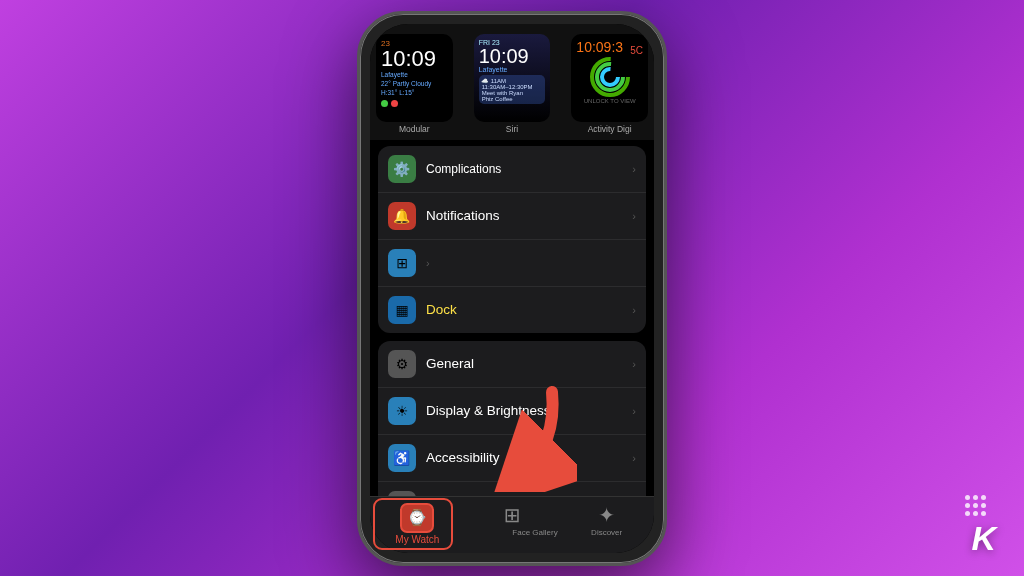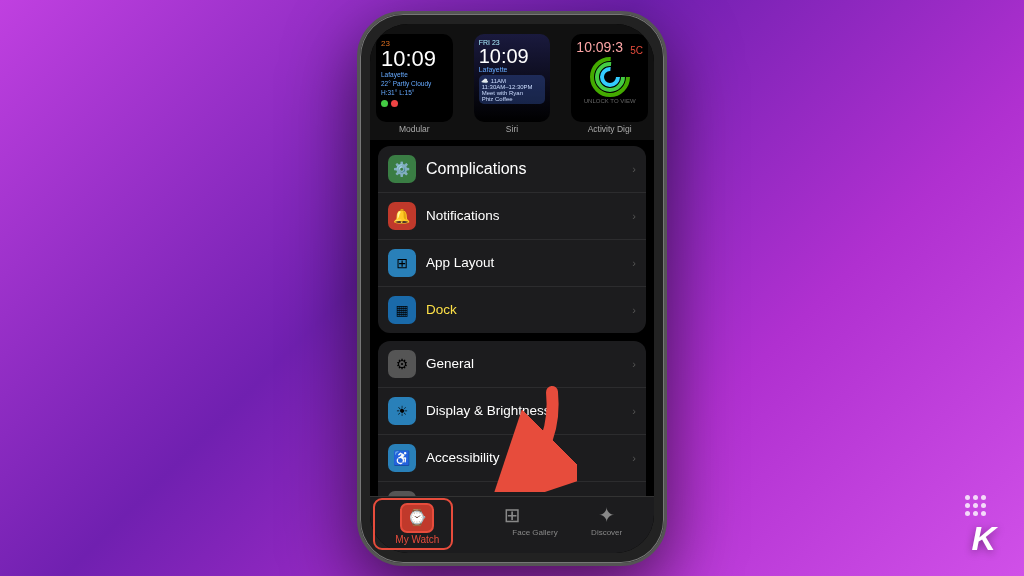--- a/index.html
+++ b/index.html
@@ -47,50 +47,49 @@
               <div style="color:#6af;font-size:7px;">Lafayette</div>
               <div style="background:rgba(80,130,255,0.25);border-radius:5px;padding:2px 3px;margin-top:2px;font-size:6px;color:#cdf;">
                 ☁️ 11AM<br>11:30AM–12:30PM<br>Meet with Ryan<br>Phiz Coffee
               </div>
             </div>
             <div style="color:#aaa;font-size:8.5px;margin-top:2px;">Siri</div>
           </div>
 
           <div style="flex:1;display:flex;flex-direction:column;align-items:center;">
             <div style="width:100%;height:88px;background:#000;border-radius:10px;padding:5px;overflow:hidden;display:flex;flex-direction:column;align-items:center;">
-              <div style="color:#fca5a5;font-size:14px;font-weight:200;align-self:flex-start;">10:09:3</div>
+              <div style="color:#f97316;font-size:14px;font-weight:200;align-self:flex-start;">10:09:3</div>
               <div style="color:#e74c3c;font-size:10px;align-self:flex-end;margin-top:-10px;">5C</div>
 
               <svg width="42" height="42" viewBox="0 0 42 42">
                 <circle cx="21" cy="21" r="18" fill="none" stroke="#4a0" stroke-width="4" stroke-dasharray="85 28"></circle>
                 <circle cx="21" cy="21" r="13" fill="none" stroke="#4c4" stroke-width="4" stroke-dasharray="62 20"></circle>
                 <circle cx="21" cy="21" r="8" fill="none" stroke="#3cf" stroke-width="4" stroke-dasharray="38 12"></circle>
               </svg>
               <div style="color:#666;font-size:6px;">UNLOCK TO VIEW</div>
             </div>
             <div style="color:#aaa;font-size:8.5px;margin-top:2px;">Activity Digi</div>
           </div>
         </div>
 
         <div style="flex:1;background:#000;overflow:hidden;padding:6px 8px 0;">
 
           <div style="background:#1c1c1e;border-radius:12px;margin-bottom:8px;overflow:hidden;">
             <div style="display:flex;align-items:center;padding:9px 10px;border-bottom:1px solid #2c2c2e;">
               <div style="width:28px;height:28px;border-radius:7px;background:#3a7d44;display:flex;align-items:center;justify-content:center;margin-right:10px;font-size:14px;">⚙️</div>
-              <span style="flex:1;color:#fff;font-size:16px;">Complications</span>
+              <span style="flex:1;color:#fff;font-size:12px;">Complications</span>
               <span style="color:#555;font-size:11px;">›</span>
             </div>
             <div style="display:flex;align-items:center;padding:9px 10px;border-bottom:1px solid #2c2c2e;">
               <div style="width:28px;height:28px;border-radius:7px;background:#c0392b;display:flex;align-items:center;justify-content:center;margin-right:10px;font-size:14px;">🔔</div>
               <span style="flex:1;color:#fff;font-size:13.5px;">Notifications</span>
               <span style="color:#555;font-size:11px;">›</span>
             </div>
             <div style="display:flex;align-items:center;padding:9px 10px;border-bottom:1px solid #2c2c2e;">
               <div style="width:28px;height:28px;border-radius:7px;background:#2980b9;display:flex;align-items:center;justify-content:center;margin-right:10px;font-size:14px;">⊞</div>
-              <span style="flex:1;color:#fff;font-size:13.5px;">App Layout</span>
               <span style="color:#555;font-size:11px;">›</span>
             </div>
             <div style="display:flex;align-items:center;padding:9px 10px;">
               <div style="width:28px;height:28px;border-radius:7px;background:#1a6aaa;display:flex;align-items:center;justify-content:center;margin-right:10px;font-size:14px;">▦</div>
               <span style="flex:1;color:#fde047;font-size:13.5px;">Dock</span>
               <span style="color:#555;font-size:11px;">›</span>
             </div>
           </div>
 
           <div style="background:#1c1c1e;border-radius:12px;overflow:hidden;">

